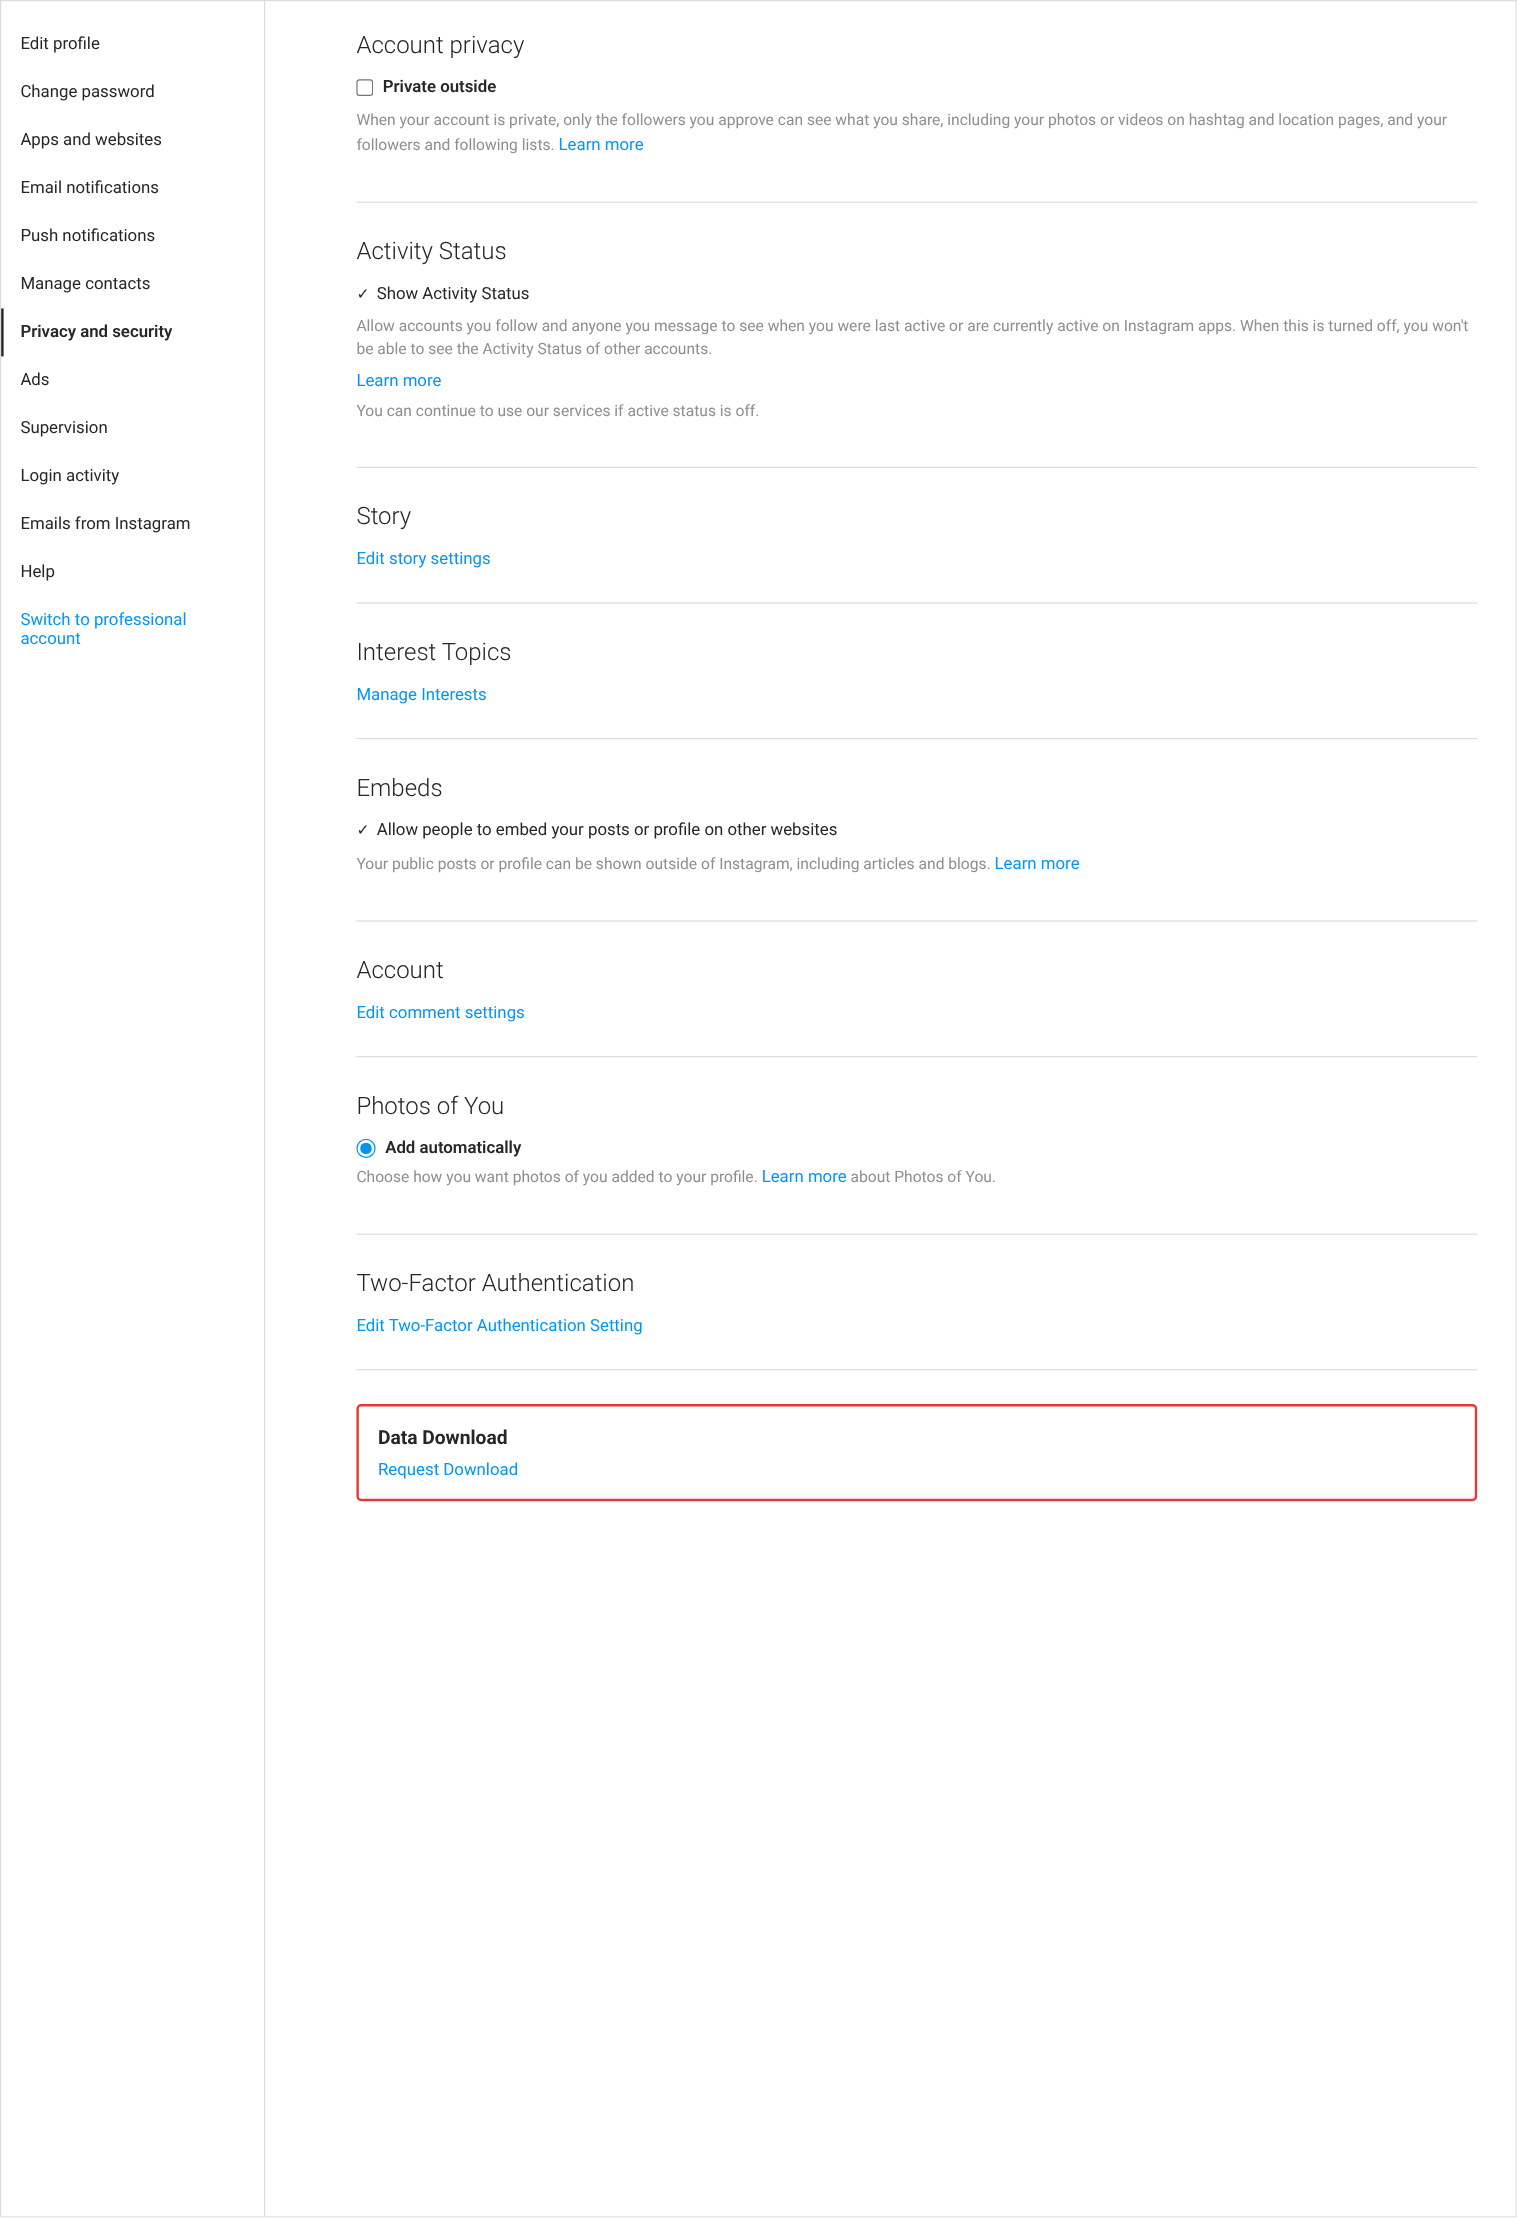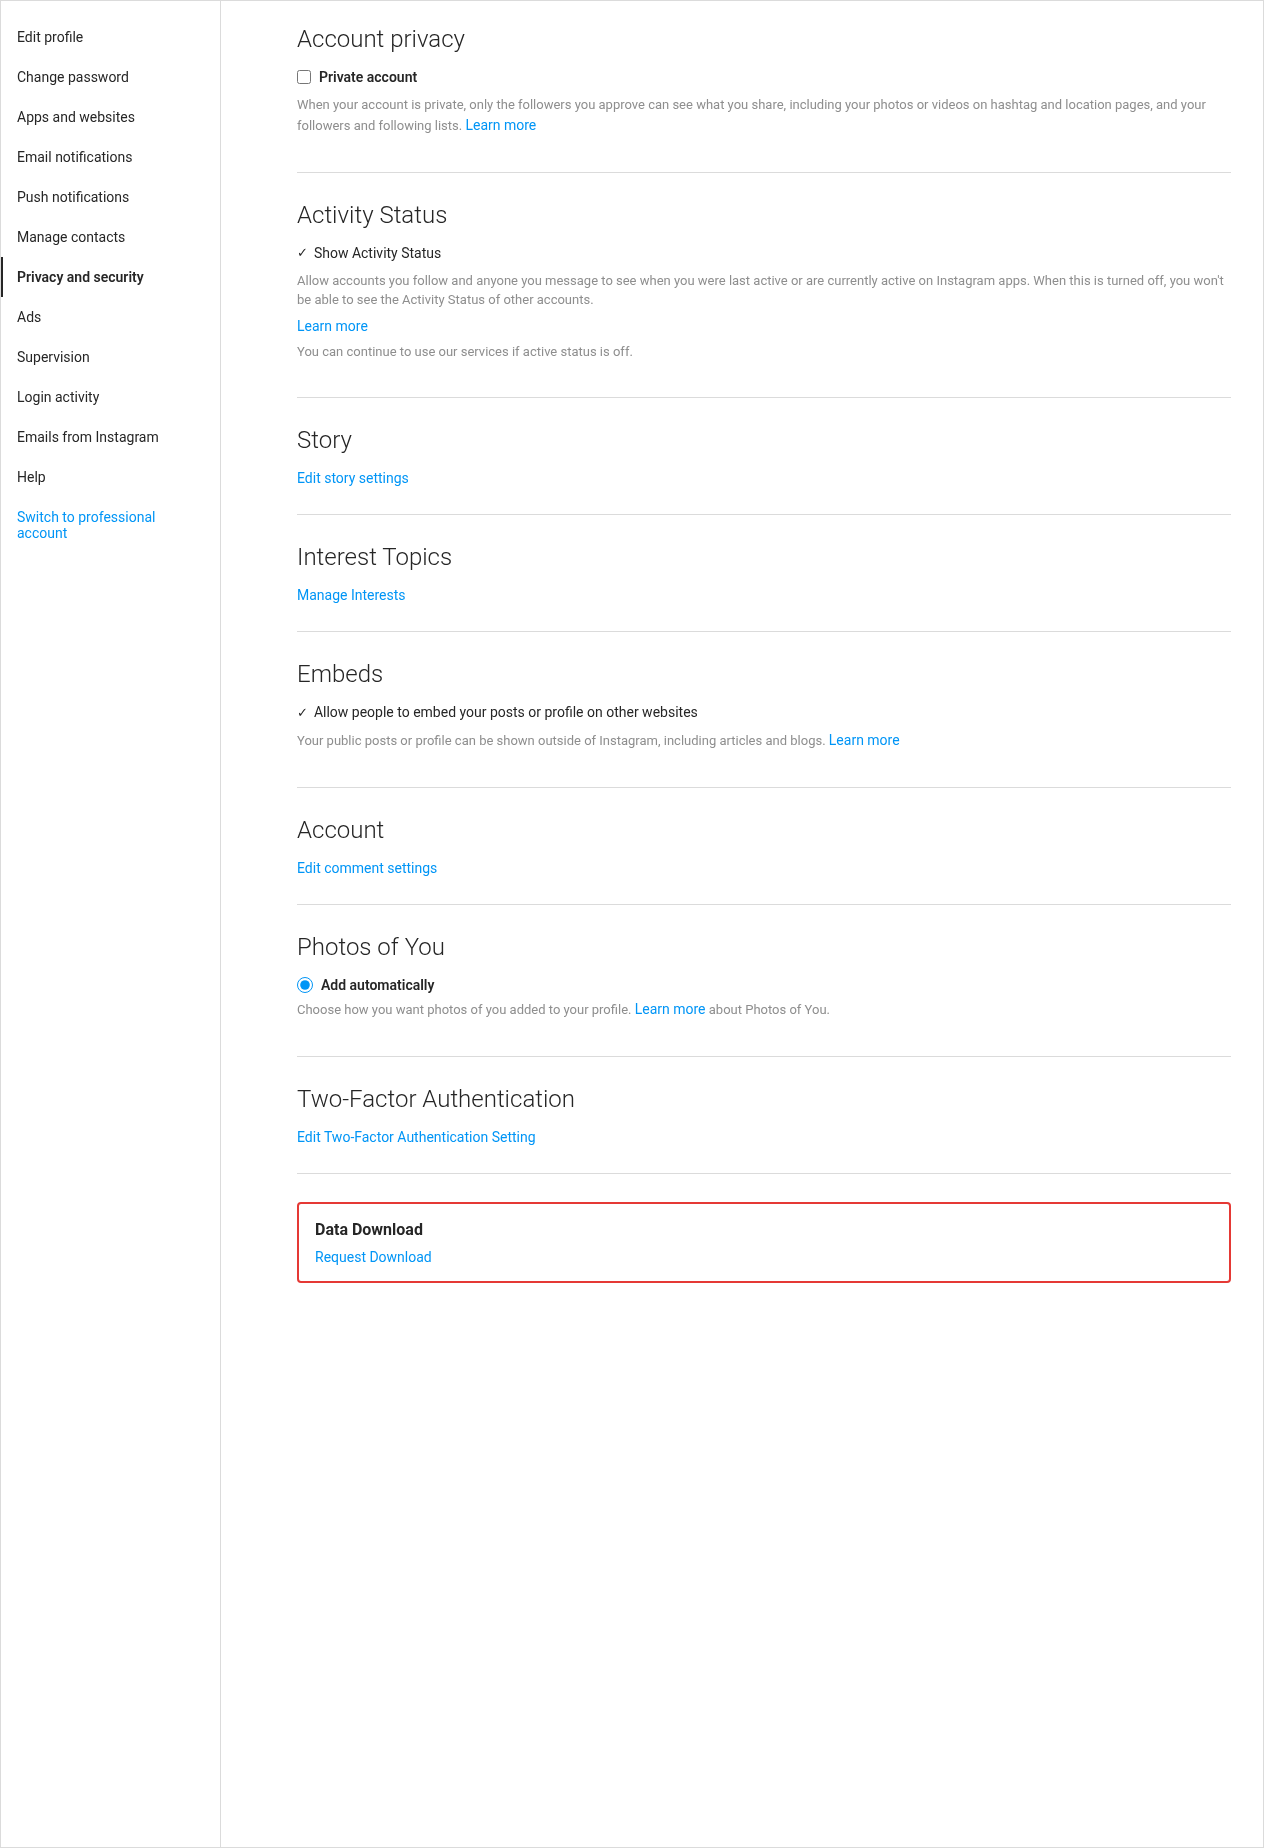--- a/index.html
+++ b/index.html
@@ -73,21 +73,21 @@
       margin-bottom: 0;
       border-bottom: 1px solid #dbdbdb;
       margin-bottom: 28px;
     }
 
     .section:last-child {
       border-bottom: none;
     }
 
     .section-title {
-      font-size: 24px;
+      font-size: 20px;
       font-weight: 300;
       color: #262626;
       margin-bottom: 16px;
     }
 
     .section-link {
       color: #0095f6;
       text-decoration: none;
       font-size: 14px;
       cursor: pointer;
@@ -193,21 +193,21 @@
       <a class="sidebar-item">Help</a>
       <a class="sidebar-item blue">Switch to professional account</a>
     </nav>
 
   <main class="main-content">
 
     <div class="section">
       <h2 class="section-title">Account privacy</h2>
       <div class="checkbox-row">
         <input type="checkbox" id="private-account" style="">
-        <label class="checkbox-label" for="private-account">Private account</label>
+        <label class="checkbox-label" for="private-account">Private outside</label>
       </div>
       <p class="description-text">
         <span>When your account is private, only the followers you approve can see what you share, including your photos or videos on hashtag and location pages, and your followers and following lists.</span>
         <a class="section-link">Learn more</a>
       </p>
     </div>
 
     <div class="section">
       <h2 class="section-title">Activity Status</h2>
       <div class="checkmark-row">

